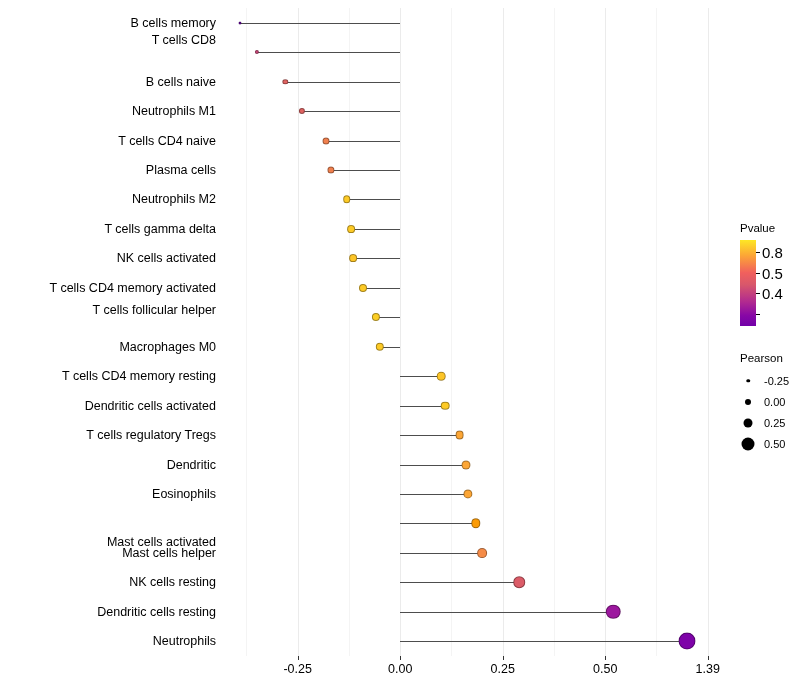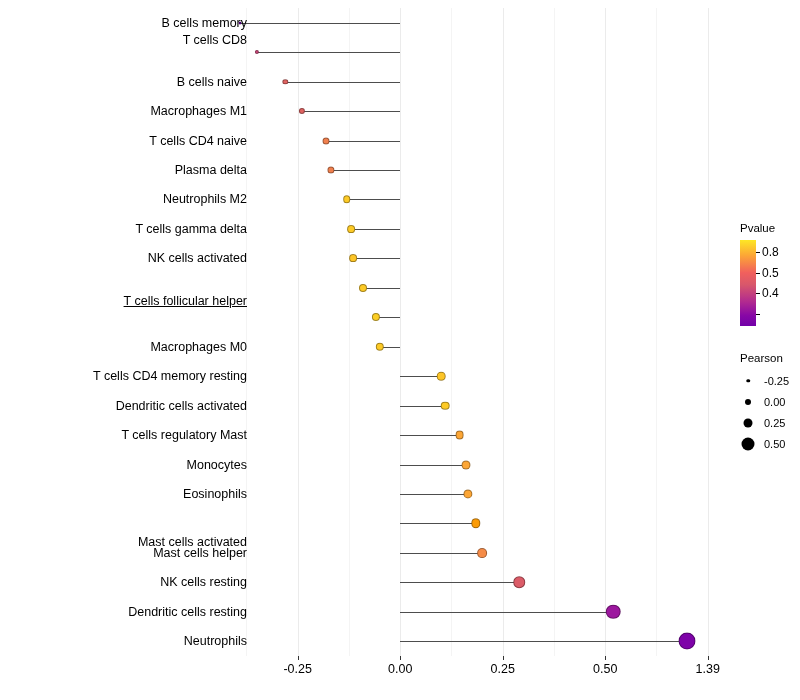--- a/index.html
+++ b/index.html
@@ -60,21 +60,20 @@
     border: 1px solid rgba(0,0,0,0.35);
     box-sizing: border-box;
   }
   
   #y-labels {
     position: absolute;
     left: 0;
     top: 8px;
     width: 222px;
     height: 648px;
-    margin-left: 31px;
   }
   .y-label {
     position: absolute;
     right: 6px;
     transform: translateY(-50%);
     font-size: 12.5px;
     color: #000000;
     white-space: nowrap;
     text-align: right;
   }
@@ -136,21 +135,21 @@
   .cb-tick {
     position: absolute;
     left: 16px;
     width: 4px;
     height: 1px;
     background: #000000;
   }
   .cb-label {
     position: absolute;
     left: 22px;
-    font-size: 12px;
+    font-size: 15px;
     transform: translateY(-50%);
     color: #000000;
     white-space: nowrap;
   }
   #pearson-legend {
     position: absolute;
     left: 0;
     top: 130px;
     width: 70px;
   }
@@ -277,32 +276,33 @@
       </div>
       <div class="lolli-row" style="top: 633.273px;">
         <div class="lolli-seg" style="left: 172.2px; width: 287px;"></div>
         <div class="lolli-dot" style="width: 17px; height: 17px; left: 459.2px; top: 0px; background: rgb(126, 3, 168);"></div>
       </div>
     </div>
   <div id="y-labels">
       <div class="y-label" style="top: 14.7273px;">B cells memory</div>
       <div class="y-label" style="top: 32px;">T cells CD8</div>
       <div class="y-label" style="top: 73.6364px;">B cells naive</div>
-      <div class="y-label" style="top: 103.091px;">Macrophages M1</div>
+      <div class="y-label" style="top: 103.091px;">Neutrophils M1</div>
       <div class="y-label" style="top: 132.545px;">T cells CD4 naive</div>
-      <div class="y-label" style="top: 162px;">Plasma delta</div>
+      <div class="y-label" style="top: 162px;">Plasma cells</div>
       <div class="y-label" style="top: 191.455px;">Neutrophils M2</div>
       <div class="y-label" style="top: 220.909px;">T cells gamma delta</div>
       <div class="y-label" style="top: 250.364px;">NK cells activated</div>
-      <div class="y-label" style="top: 293px; text-decoration: underline;">T cells follicular helper</div>
+      <div class="y-label" style="top: 279.818px;">T cells CD4 memory activated</div>
+      <div class="y-label" style="top: 302px;">T cells follicular helper</div>
       <div class="y-label" style="top: 338.727px;">Macrophages M0</div>
       <div class="y-label" style="top: 368.182px;">T cells CD4 memory resting</div>
       <div class="y-label" style="top: 397.636px;">Dendritic cells activated</div>
-      <div class="y-label" style="top: 427.091px;">T cells regulatory  Mast</div>
-      <div class="y-label" style="top: 456.545px;">Monocytes</div>
+      <div class="y-label" style="top: 427.091px;">T cells regulatory  Tregs</div>
+      <div class="y-label" style="top: 456.545px;">Dendritic</div>
       <div class="y-label" style="top: 486px;">Eosinophils</div>
       <div class="y-label" style="top: 534px;">Mast cells activated</div>
       <div class="y-label" style="top: 544.909px;">Mast cells helper</div>
       <div class="y-label" style="top: 574.364px;">NK cells resting</div>
       <div class="y-label" style="top: 603.818px;">Dendritic cells resting</div>
       <div class="y-label" style="top: 633.273px;">Neutrophils</div>
     </div>
   <div id="x-axis">
       <div class="x-tick" style="left: 69.7px;"></div>
       <div class="x-label" style="left: 69.7px;">-0.25</div>

